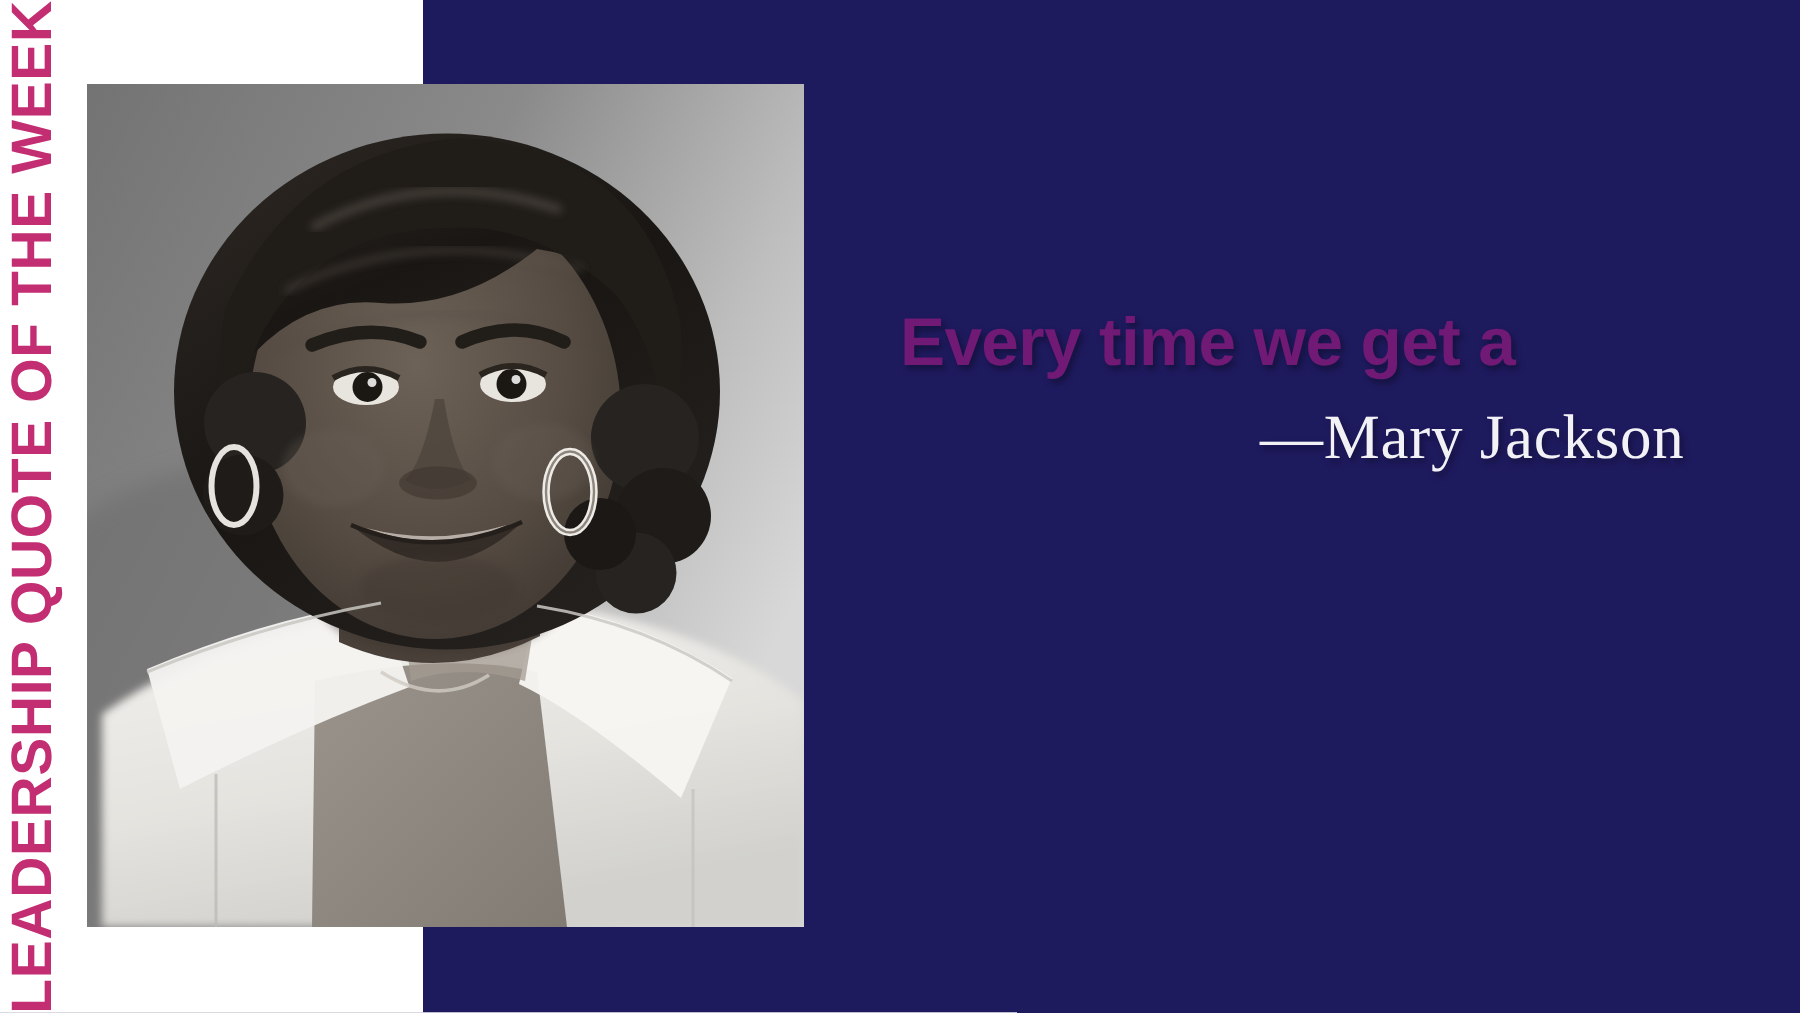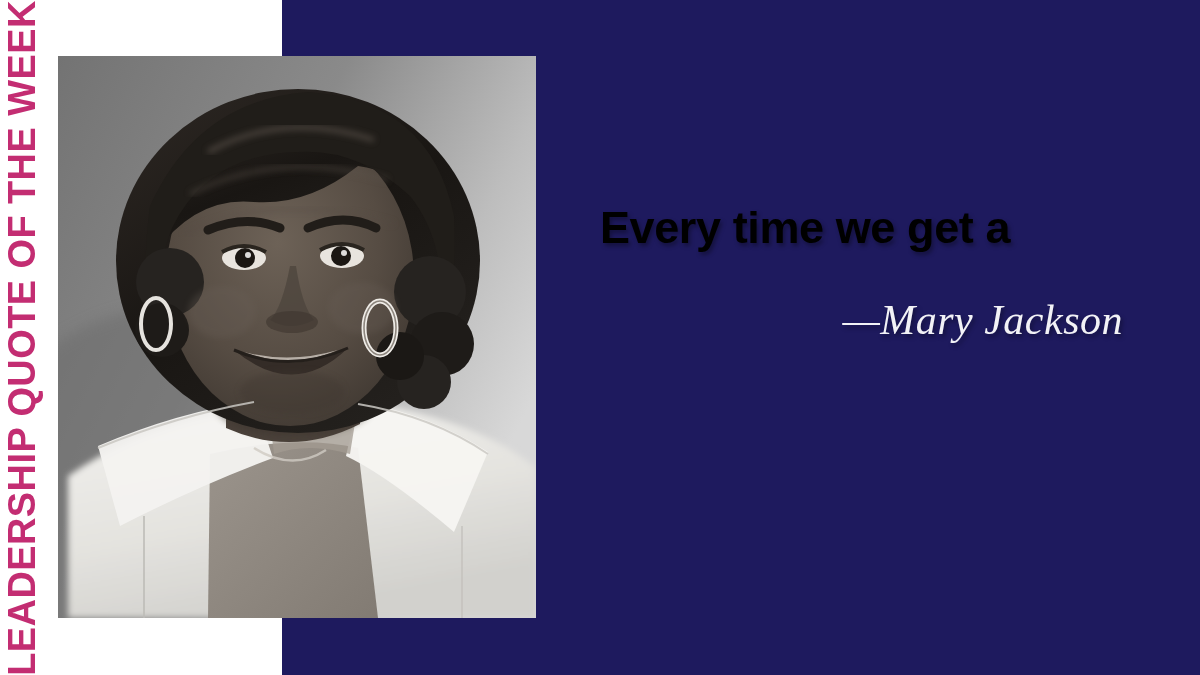--- a/index.html
+++ b/index.html
@@ -81,31 +81,30 @@
     left: 600px;
     top: 200px;
     width: 540px;
     z-index: 5;
   }
   .quote-line {
     font-family: "Liberation Sans", sans-serif;
     font-weight: bold;
     font-size: 45px;
     line-height: 55px;
-    color: #000000;
+    color: #701a75;
     letter-spacing: -0.4px;
     text-shadow: 2px 3px 4px rgba(0,0,0,0.35);
     white-space: nowrap;
   }
   .attribution {
-    margin-top: 42px;
+    margin-top: 14px;
     text-align: right;
     padding-right: 17px;
     font-family: "Liberation Serif", serif;
-    font-style: italic;
     font-size: 42px;
     line-height: 1.1;
     color: #f2f2f6;
     letter-spacing: 0.5px;
     text-shadow: 2px 3px 4px rgba(0,0,0,0.35);
     white-space: nowrap;
   }
 </style>
 </head>
 <body>

